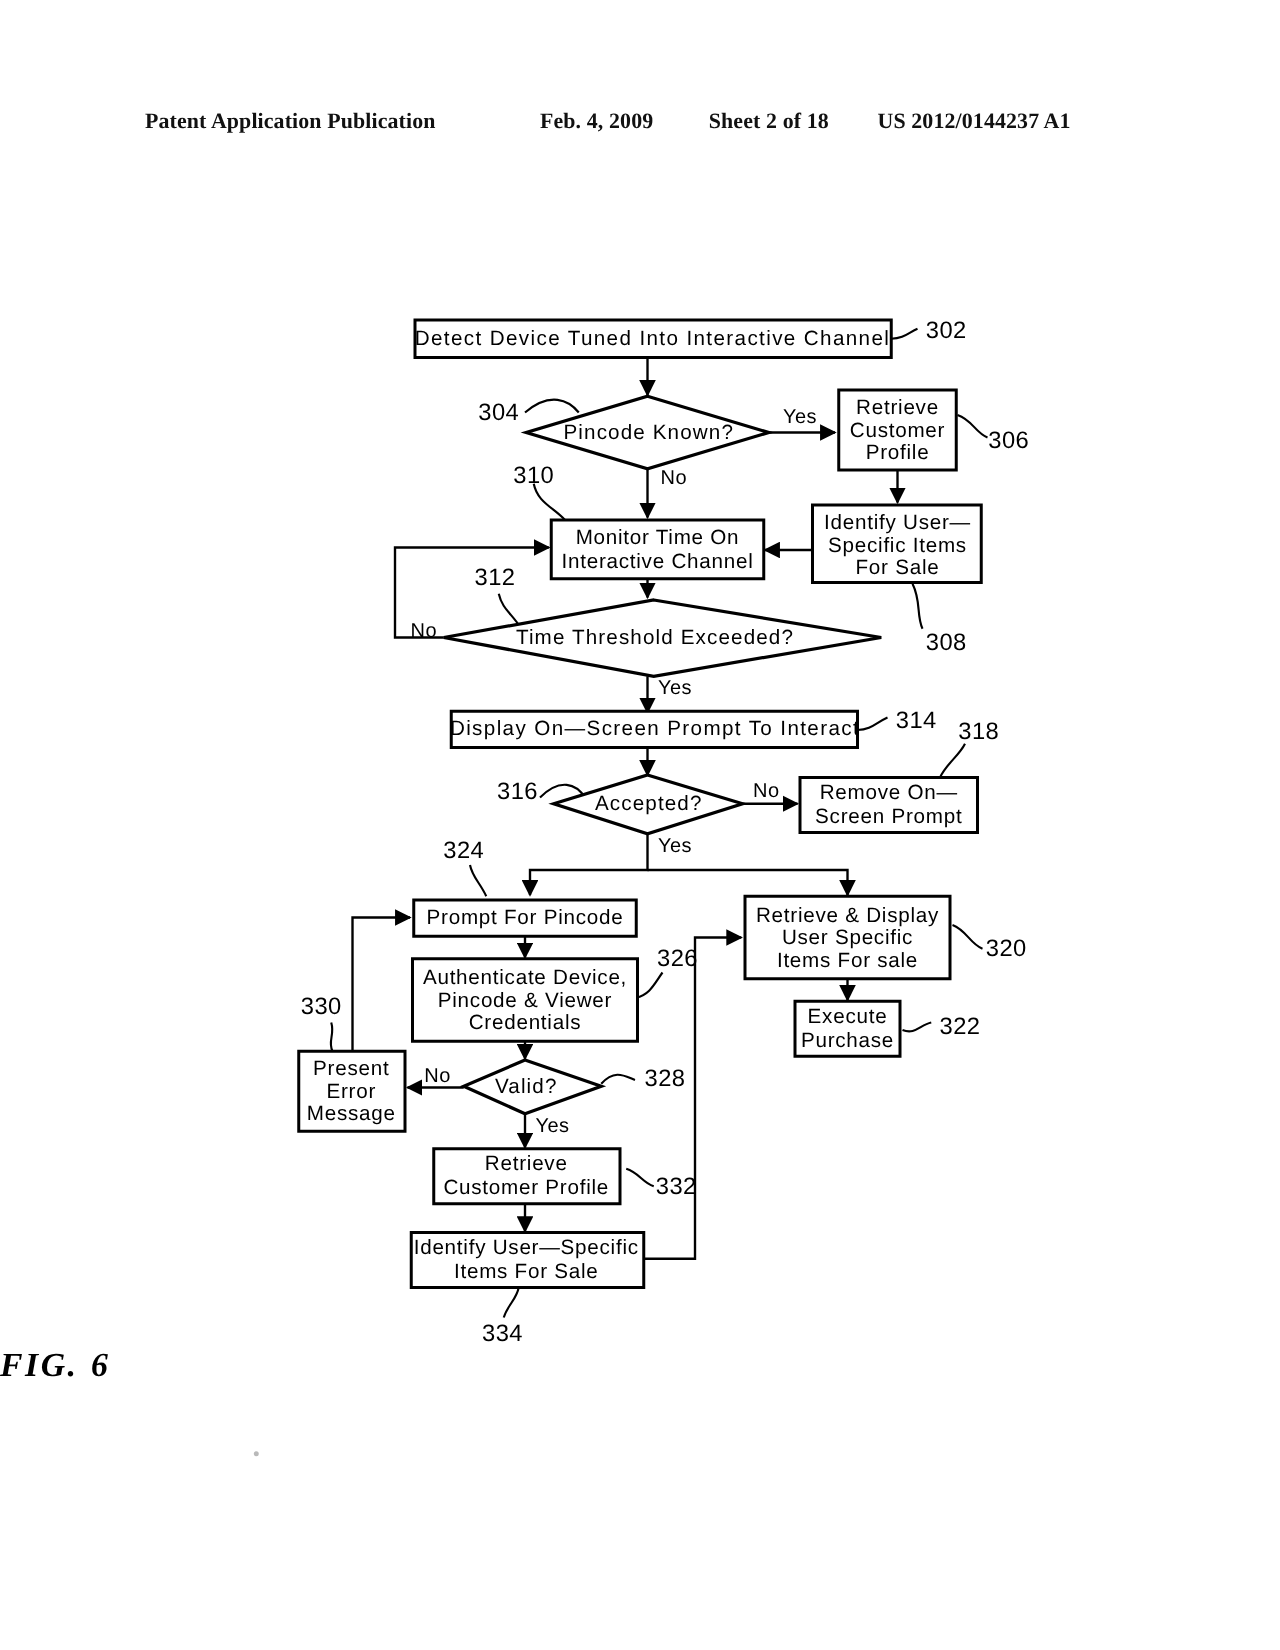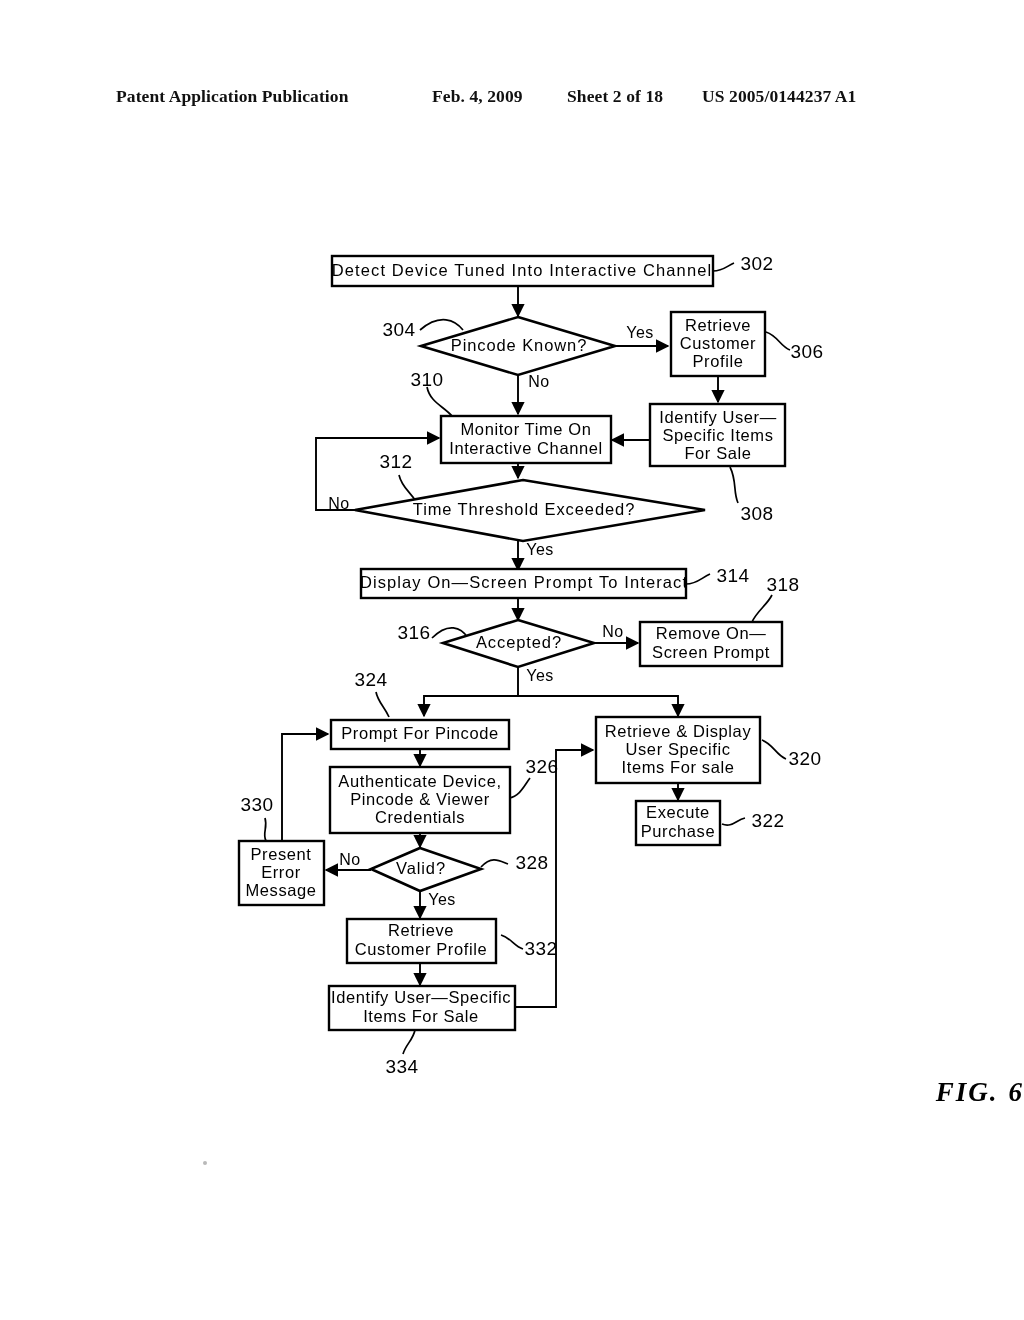--- a/index.html
+++ b/index.html
@@ -103,21 +103,21 @@
   .leader {
     stroke: #000000;
     stroke-width: 1.7;
     fill: none;
   }
   .fig-caption {
     position: absolute;
     left: 0;
     top: 1077px;
     width: 1024px;
-    text-align: right;
+    text-align: left;
     font-family: "Liberation Serif", serif;
     font-style: italic;
     font-weight: bold;
     font-size: 27px;
     letter-spacing: 2px;
     color: #000;
   }
   .fig-caption .fignum {
     margin-left: 10px;
   }
@@ -131,21 +131,21 @@
     border-radius: 50%;
   }
 </style>
 </head>
 <body>
 
 <div class="page-header">
   <span class="hdr-pub">Patent Application Publication</span>
   <span class="hdr-date">Feb. 4, 2009</span>
   <span class="hdr-sheet">Sheet 2 of 18</span>
-  <span class="hdr-patno">US 2005/0144237 A1</span>
+  <span class="hdr-patno">US 2012/0144237 A1</span>
 </div>
 
 <div id="figure-area">
 <svg id="flow" width="1024" height="1320" viewBox="0 0 1024 1320" xmlns="http://www.w3.org/2000/svg">
   <defs>
     <marker id="ah" viewBox="0 0 10 10" refX="9" refY="5" markerWidth="7" markerHeight="7" orient="auto-start-reverse">
       <path d="M 0 0 L 10 5 L 0 10 z" fill="#000"></path>
     </marker>
   </defs>
 

